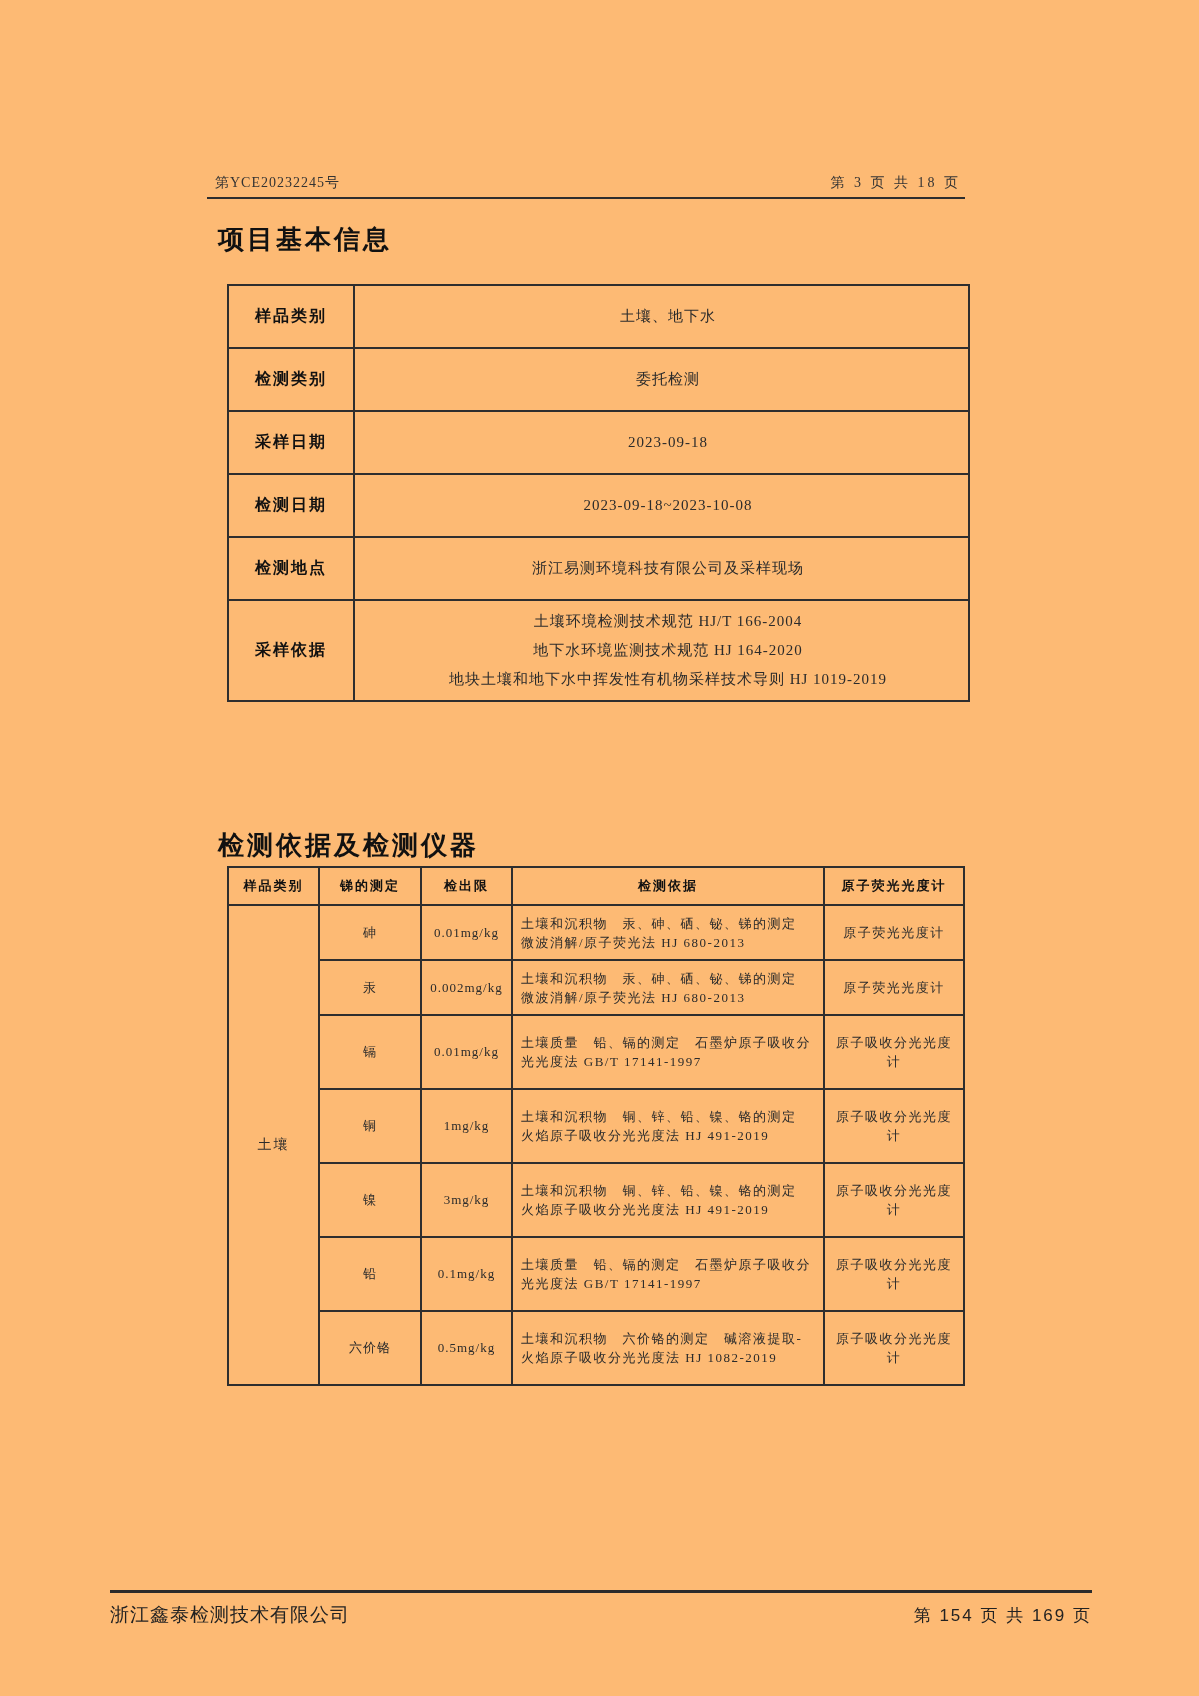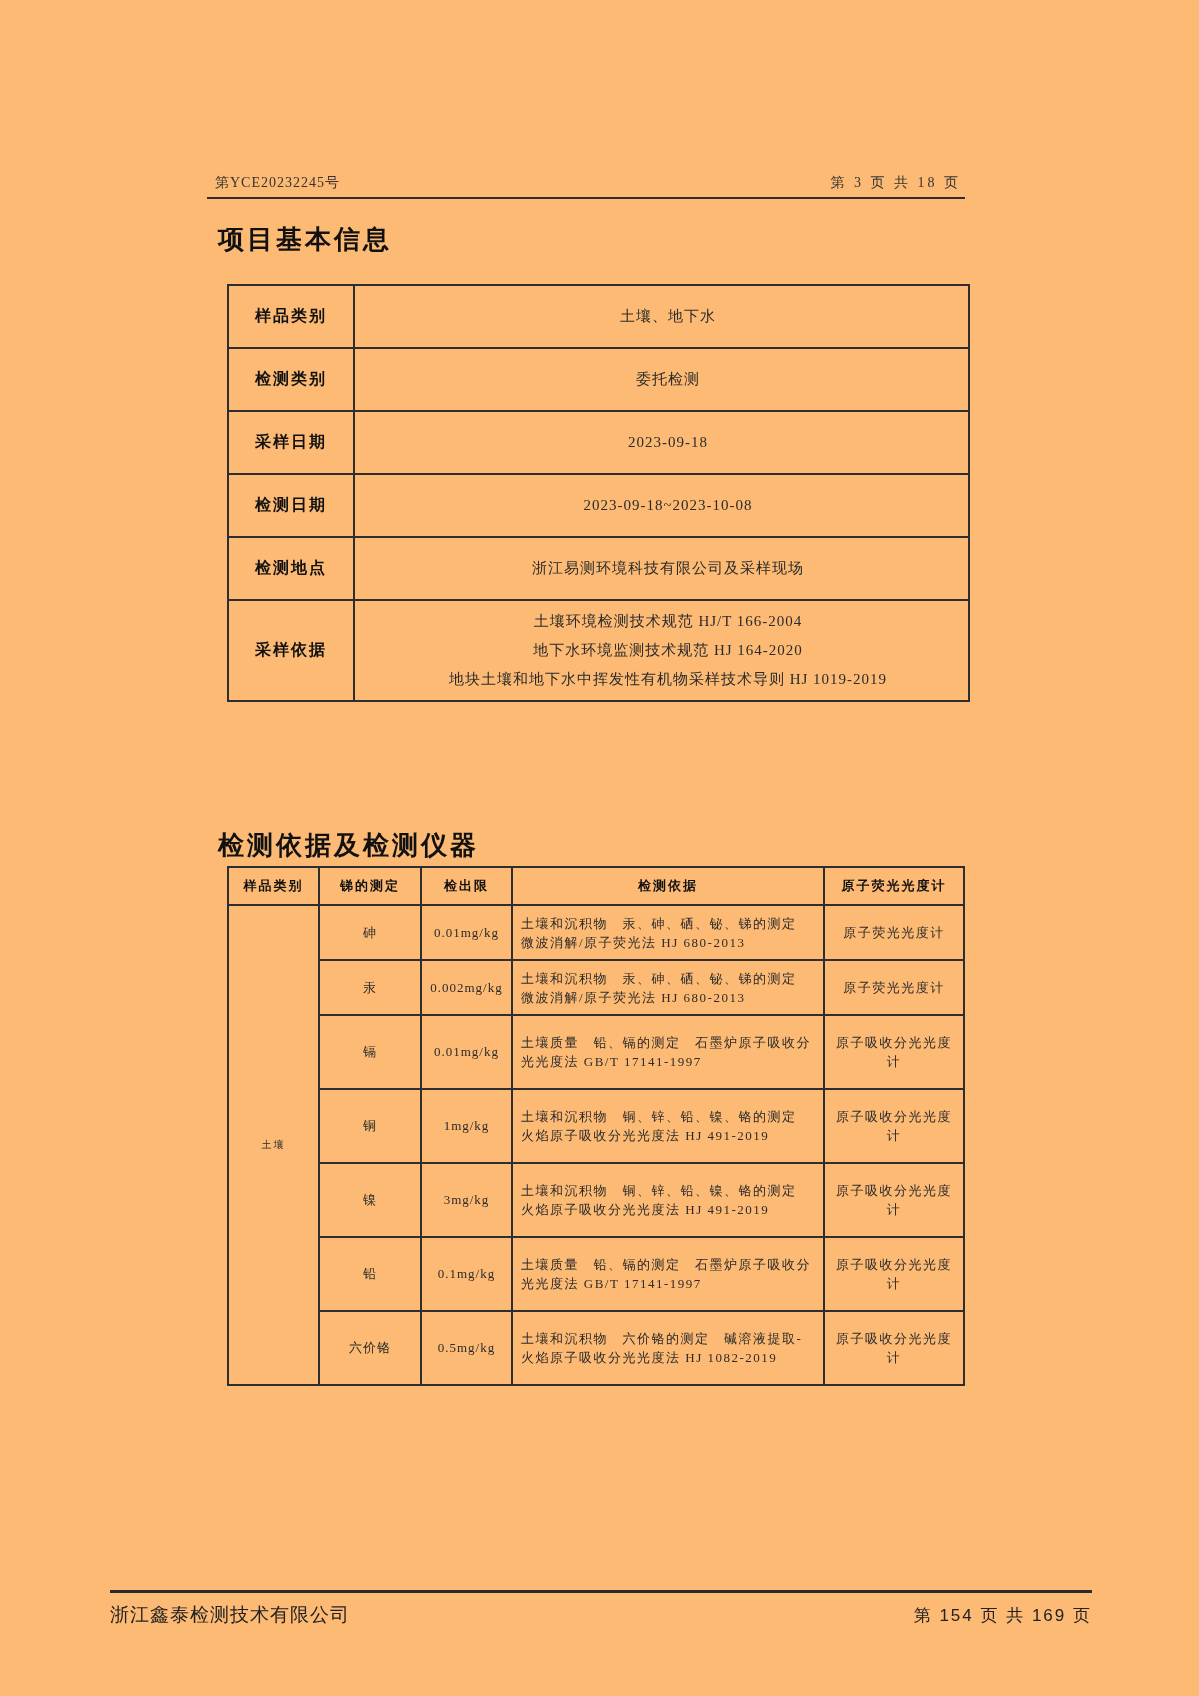--- a/index.html
+++ b/index.html
@@ -51,21 +51,21 @@
   .method-table th, .method-table td { border:2px solid #2e2e2e; vertical-align:middle; }
   .method-table th {
     height:38px; font-size:13px; font-weight:bold; color:#111;
     letter-spacing:2px; text-align:center;
   }
   .method-table td { height:47px; text-align:center; letter-spacing:1px; }
   .method-table td.method {
     text-align:left; padding:0 8px; line-height:19px; letter-spacing:1.5px;
   }
   .method-table td.instr { padding:17px 10px; line-height:19px; letter-spacing:1.5px; }
-  .method-table td.sample { font-size:10px; letter-spacing:2px; }
+  .method-table td.sample { font-size:14px; letter-spacing:2px; }
   .col-sample { width:91px; } .col-item { width:102px; } .col-limit { width:91px; }
   .col-method { width:312px; } .col-instr { width:140px; }
 
   
   .doc-footer {
     position:absolute; top:1590px; left:110px; width:982px;
     border-top:3px solid #2b2b2b; padding-top:9px;
     display:flex; justify-content:space-between; align-items:baseline;
   }
   .doc-footer .company { font-size:19px; color:#222; letter-spacing:1px; }

